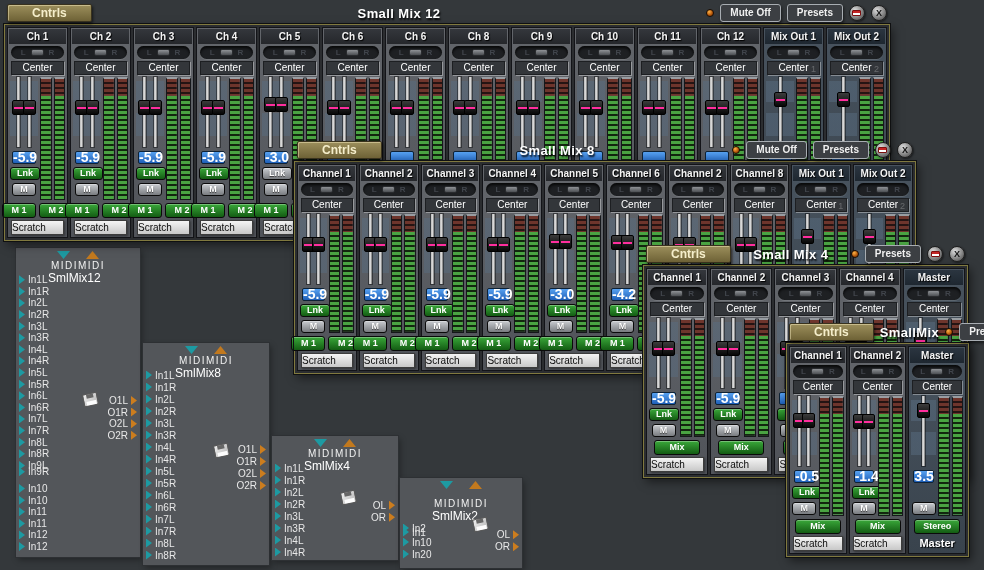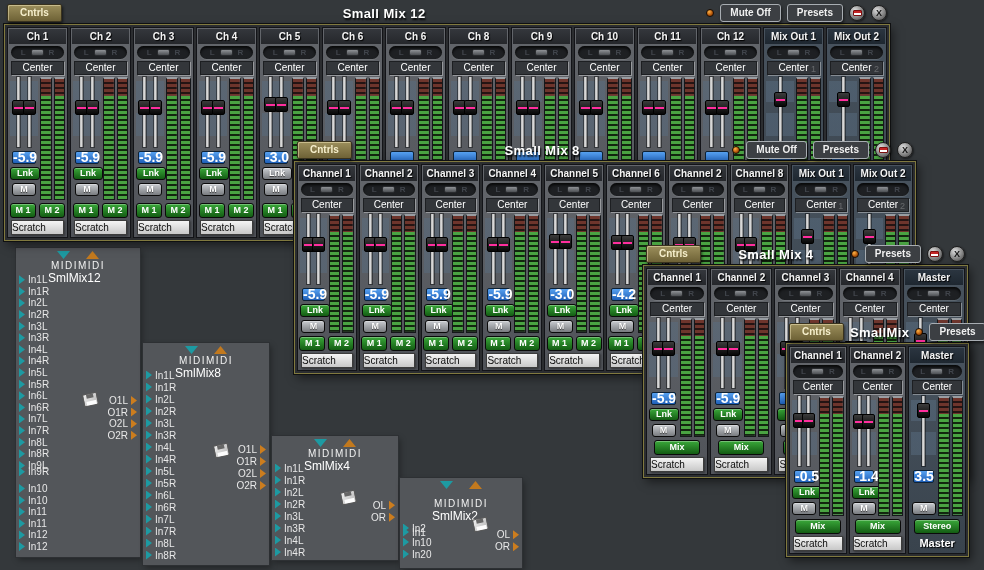--- a/index.html
+++ b/index.html
@@ -1,23 +1,23 @@
 <!DOCTYPE html>
 <html><head>
 <meta charset="utf-8">
 <style>
   *{margin:0;padding:0;box-sizing:border-box}
   html,body{background:#26282b;font-family:"Liberation Sans",sans-serif}
   #desktop{position:relative;width:984px;height:570px;background:#34383b;overflow:hidden}
 
   .window{position:absolute}
   .topbar{display:flex;align-items:center;gap:6px;height:22px;padding:0 3px;position:relative}
-  .cntrls{height:18px;padding:1px 12px;background:linear-gradient(#9c8f5c,#6e6236);border:1px solid #39321d;
+  .cntrls{height:18px;padding:1px 24px;background:linear-gradient(#9c8f5c,#6e6236);border:1px solid #39321d;
     box-shadow:inset 1px 1px 0 rgba(255,245,200,.45),1px 2px 3px rgba(0,0,0,.6);color:#f5eecb;
-    font-size:10px;font-weight:bold;border-radius:2px;line-height:14px;cursor:default;white-space:nowrap}
+    font-size:12px;font-weight:bold;border-radius:2px;line-height:14px;cursor:default;white-space:nowrap}
   .wtitle{margin:0 auto;color:#fff;font-size:13px;font-weight:bold;text-shadow:1px 2px 2px #000;letter-spacing:.4px;white-space:nowrap}
   .led{width:8px;height:8px;border-radius:50%;flex:0 0 auto;
     background:radial-gradient(circle at 35% 30%,#ffb347,#b35408 60%,#5a2a04);border:1px solid #1c0e02}
   .tbtn{height:18px;padding:1px 9px;background:#3c3f43;border:1px solid #a8adb2;border-radius:3px;color:#f0f0f0;
     font-size:10px;font-weight:bold;line-height:14px;box-shadow:1px 2px 3px rgba(0,0,0,.55);white-space:nowrap}
   .circle{width:16px;height:16px;border-radius:50%;flex:0 0 auto;
     background:radial-gradient(circle at 35% 30%,#dcdcdc,#6f6f6f 70%,#3a3a3a);border:1px solid #1e1e1e;
     display:flex;align-items:center;justify-content:center;box-shadow:1px 1px 2px rgba(0,0,0,.5);
     font-size:9px;font-weight:bold;color:#141414}
   .mini .bar{width:9px;height:6px;border-radius:1px;border:1px solid #7c0f0f;
@@ -54,21 +54,21 @@
   .lnkb{width:30px;margin:3px auto 0}
   .gap13{height:13px;margin:3px auto 0}
   .greyb{background:linear-gradient(#c9ccd0,#797c80);text-shadow:0 1px 1px #333}
   .mbtn{width:24px;margin:3px auto 0}
   .meters{width:25px;display:flex;gap:2px;margin-left:2px}
   .meter{flex:1;border:1px solid #15171a;border-top:2px solid #989da2;
     background-image:repeating-linear-gradient(to bottom,#6e352c 0 3px,#251413 3px 5px),
                      repeating-linear-gradient(to bottom,#4aa342 0 3px,#12260e 3px 5px);
     background-size:100% 14%,100% 86%;background-position:top,bottom;background-repeat:no-repeat}
   .mrow{height:16px;display:flex;justify-content:center;align-items:center;gap:3px;margin:0 1px 2px}
-  .mrow .sbtn{height:15px;flex:0 0 auto;width:26px;line-height:13px}
+  .mrow .sbtn{height:15px;flex:0 0 auto;width:34px;line-height:13px}
   .mrow .wide{width:46px}
   .scratch{height:15px;margin:0 2px 1px;background:linear-gradient(#f4f4f4,#c8c8c8);border:1px solid #3c3c3c;
     border-radius:0;color:#0c0c0c;font-size:10px;text-align:left;line-height:13px;box-shadow:1px 1px 2px rgba(0,0,0,.4)}
   .mlabel{height:15px;margin:0 2px 1px;color:#fff;font-weight:bold;font-size:11px;text-align:center;line-height:15px;
     text-shadow:1px 1px 1px #000}
   .brow{height:15px;margin:0 2px 1px}
 
   .panel{position:absolute;background:#53565a;box-shadow:0 0 0 1px #2d3033,2px 3px 6px rgba(0,0,0,.35);z-index:5;overflow:hidden}
   .tris{position:absolute;top:3px;left:0;right:0;display:flex;justify-content:center;gap:16px;height:9px}
   .tdown{width:13px;height:8px;background:#1d9aa2;clip-path:polygon(0 0,100% 0,50% 100%)}

